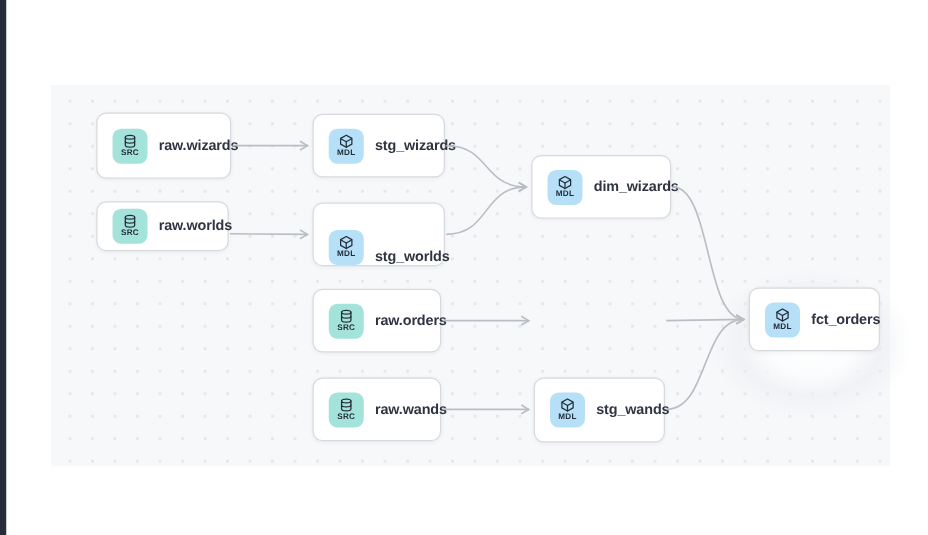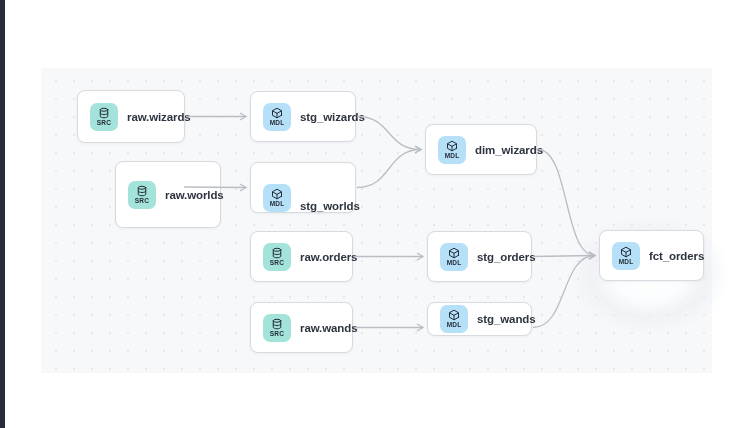--- a/index.html
+++ b/index.html
@@ -131,21 +131,21 @@
             <svg viewBox="0 0 24 24">
               <ellipse cx="12" cy="5.5" rx="7.5" ry="3"></ellipse>
               <path d="M4.5 5.5v6.5c0 1.66 3.36 3 7.5 3s7.5-1.34 7.5-3V5.5"></path>
               <path d="M4.5 12v6.5c0 1.66 3.36 3 7.5 3s7.5-1.34 7.5-3V12"></path>
             </svg>
           </span>
           <span class="badge-label">SRC</span>
         </span>
         <span class="node-label">raw.wizards</span>
       </div>
-      <div class="node" style="left: 77px; top: 161px; width: 106px; height: 67px; margin-left: 38px;">
+      <div class="node" style="left: 77px; top: 161px; width: 106px; height: 40px;">
         <span class="badge badge-src">
           <span class="badge-icon">
             <svg viewBox="0 0 24 24">
               <ellipse cx="12" cy="5.5" rx="7.5" ry="3"></ellipse>
               <path d="M4.5 5.5v6.5c0 1.66 3.36 3 7.5 3s7.5-1.34 7.5-3V5.5"></path>
               <path d="M4.5 12v6.5c0 1.66 3.36 3 7.5 3s7.5-1.34 7.5-3V12"></path>
             </svg>
           </span>
           <span class="badge-label">SRC</span>
         </span>
@@ -196,47 +196,34 @@
             <svg viewBox="0 0 24 24">
               <ellipse cx="12" cy="5.5" rx="7.5" ry="3"></ellipse>
               <path d="M4.5 5.5v6.5c0 1.66 3.36 3 7.5 3s7.5-1.34 7.5-3V5.5"></path>
               <path d="M4.5 12v6.5c0 1.66 3.36 3 7.5 3s7.5-1.34 7.5-3V12"></path>
             </svg>
           </span>
           <span class="badge-label">SRC</span>
         </span>
         <span class="node-label">raw.orders</span>
       </div>
-      <div class="node" style="left: 427px; top: 231px; width: 105px; height: 51px;">
-        <span class="badge badge-mdl">
-          <span class="badge-icon">
-            <svg viewBox="0 0 24 24">
-              <path d="M21 16.6V7.4L12 2.4l-9 5v9.2l9 5 9-5z"></path>
-              <path d="M3.4 7.9L12 12.7l8.6-4.8"></path>
-              <path d="M12 12.7V21.6"></path>
-            </svg>
-          </span>
-          <span class="badge-label">MDL</span>
-        </span>
-        <span class="node-label">stg_orders</span>
-      </div>
       <div class="node" style="left: 250px; top: 302px; width: 103px; height: 51px;">
         <span class="badge badge-src">
           <span class="badge-icon">
             <svg viewBox="0 0 24 24">
               <ellipse cx="12" cy="5.5" rx="7.5" ry="3"></ellipse>
               <path d="M4.5 5.5v6.5c0 1.66 3.36 3 7.5 3s7.5-1.34 7.5-3V5.5"></path>
               <path d="M4.5 12v6.5c0 1.66 3.36 3 7.5 3s7.5-1.34 7.5-3V12"></path>
             </svg>
           </span>
           <span class="badge-label">SRC</span>
         </span>
         <span class="node-label">raw.wands</span>
       </div>
-      <div class="node" style="left: 427px; top: 302px; width: 105px; height: 34px; text-align: right;">
+      <div class="node" style="left: 427px; top: 302px; width: 105px; height: 52px; text-align: right;">
         <span class="badge badge-mdl">
           <span class="badge-icon">
             <svg viewBox="0 0 24 24">
               <path d="M21 16.6V7.4L12 2.4l-9 5v9.2l9 5 9-5z"></path>
               <path d="M3.4 7.9L12 12.7l8.6-4.8"></path>
               <path d="M12 12.7V21.6"></path>
             </svg>
           </span>
           <span class="badge-label">MDL</span>
         </span>

